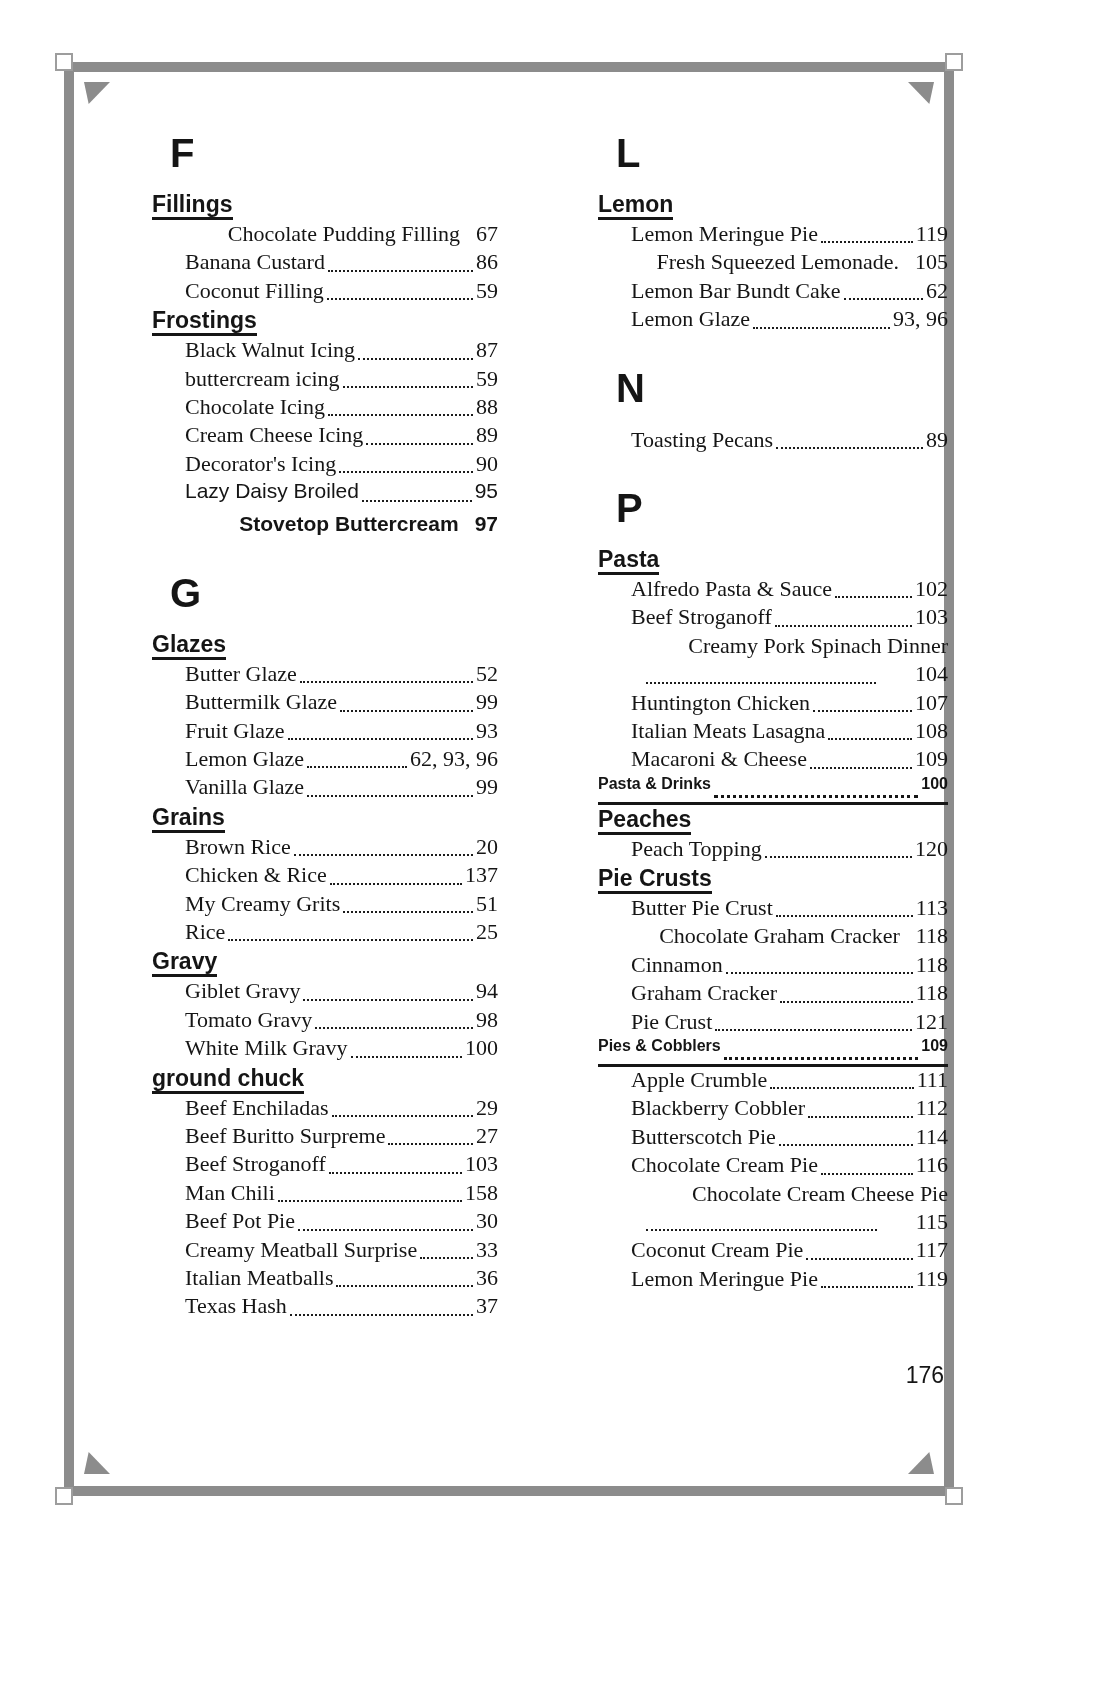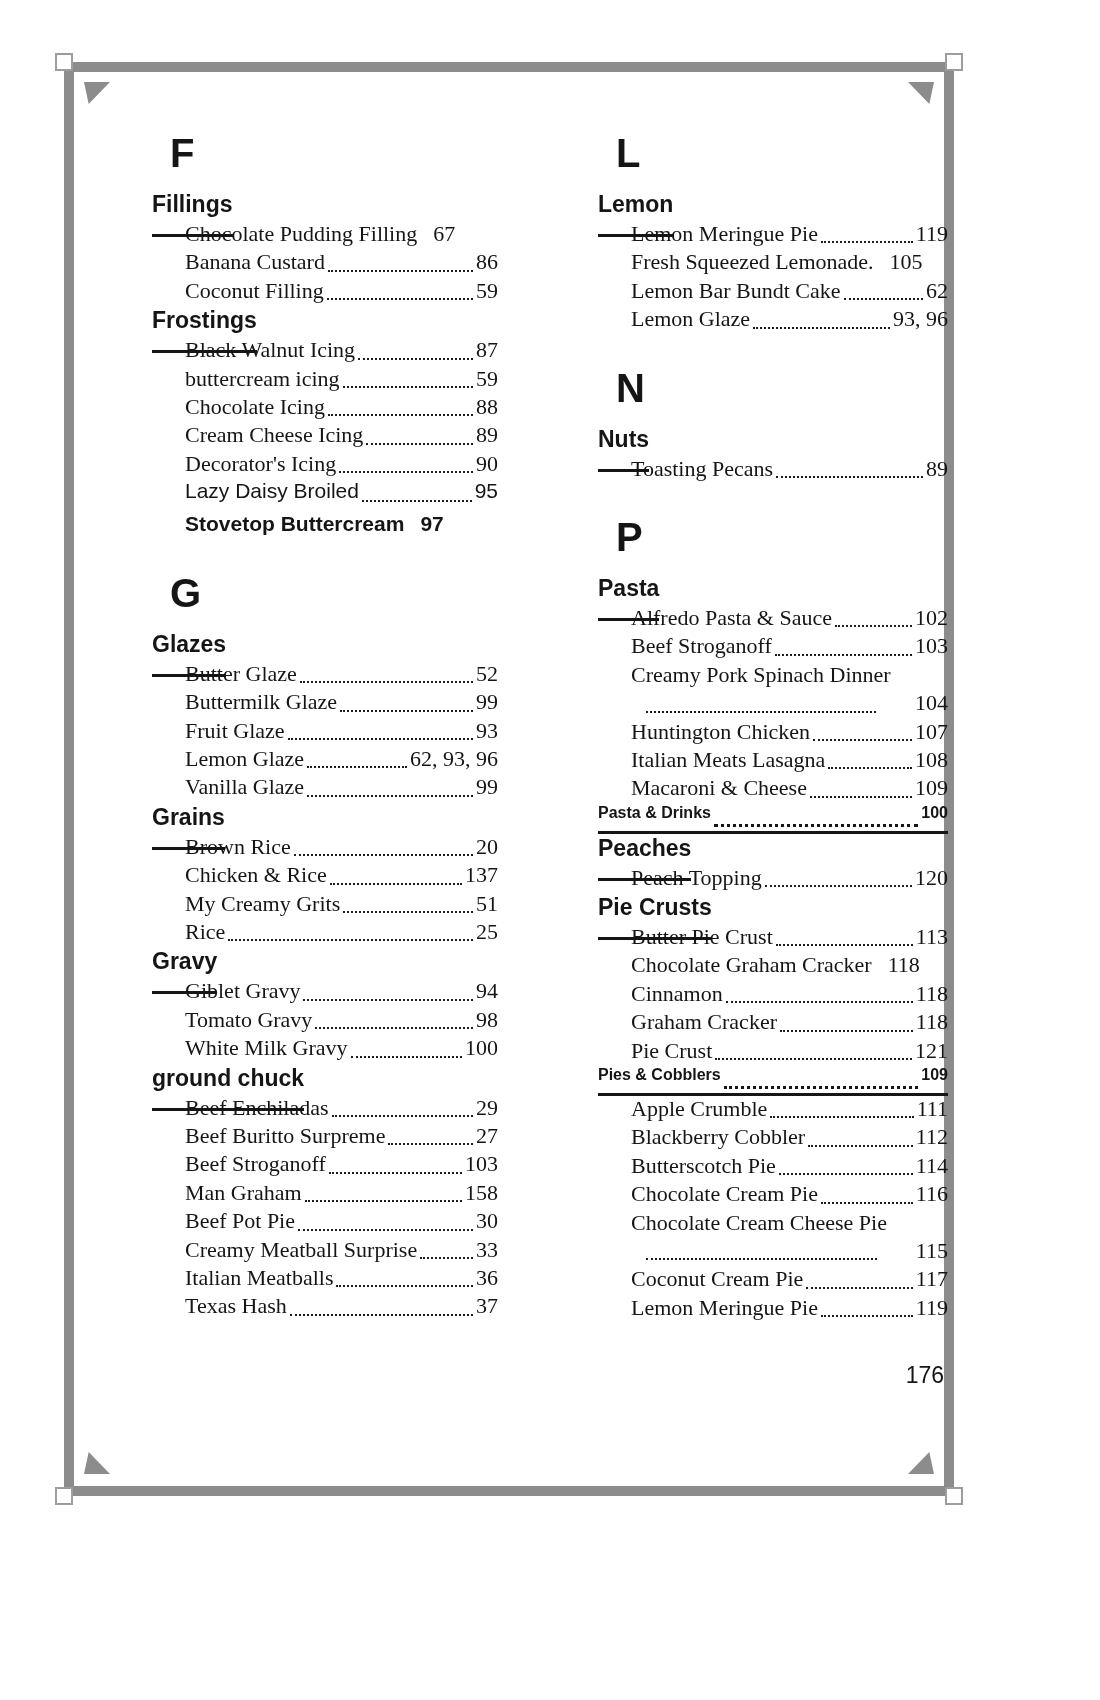--- a/index.html
+++ b/index.html
@@ -22,23 +22,23 @@
   .col{position:absolute;top:130px;}
   #col-left{left:152px;width:346px;}
   #col-right{left:598px;width:350px;}
 
   .section + .section{margin-top:30px;}
   .letter{font-family:"Liberation Sans",sans-serif;font-weight:bold;
           font-size:40px;line-height:46px;height:46px;margin:0 0 16px 18px;}
   .heading-row{height:29px;margin-top:2px;}
   .heading{display:inline-block;font-family:"Liberation Sans",sans-serif;
            font-weight:bold;font-size:23px;line-height:25px;
-           border-bottom:3px solid #161616;padding-bottom:17px;}
+           border-bottom:3px solid #161616;padding-bottom:0px;}
   .row{display:flex;align-items:baseline;height:28.4px;font-size:22px;
-       margin-left:33px;}
+       margin-left:33px;justify-content:flex-end;}
   .row.sans{font-family:"Liberation Sans",sans-serif;font-size:21px;}
   .row.cont{margin-left:45px;gap:36px;}
   .row.spacer-before{margin-top:4px;font-weight:bold;}
   .lbl{white-space:nowrap;flex:0 0 auto;}
   .fill{flex:1 1 4px;min-width:4px;border-bottom:2.6px dotted #1c1c1c;
         align-self:flex-end;margin:0 3px 6px 3px;}
   .fill.nodots{border-bottom:none;flex:0 0 10px;min-width:10px;}
   .pg{white-space:nowrap;flex:0 0 auto;}
   .bold-row{display:flex;align-items:baseline;height:30px;box-sizing:border-box;
             font-family:"Liberation Sans",sans-serif;font-weight:bold;
@@ -192,21 +192,21 @@
           <span class="lbl">Beef Buritto Surpreme</span>
           <span class="fill"></span>
           <span class="pg">27</span>
         </div>
         <div class="row">
           <span class="lbl">Beef Stroganoff</span>
           <span class="fill"></span>
           <span class="pg">103</span>
         </div>
         <div class="row">
-          <span class="lbl">Man Graham</span>
+          <span class="lbl">Man Chili</span>
           <span class="fill"></span>
           <span class="pg">158</span>
         </div>
         <div class="row">
           <span class="lbl">Beef Pot Pie</span>
           <span class="fill"></span>
           <span class="pg">30</span>
         </div>
         <div class="row">
           <span class="lbl">Creamy Meatball Surprise</span>
@@ -245,21 +245,20 @@
           <span class="pg">62</span>
         </div>
         <div class="row">
           <span class="lbl">Lemon Glaze</span>
           <span class="fill"></span>
           <span class="pg">93, 96</span>
         </div>
       </div>
       <div class="section">
         <div class="letter">N</div>
-        <div class="heading-row"><span class="heading">Nuts</span></div>
         <div class="row">
           <span class="lbl">Toasting Pecans</span>
           <span class="fill"></span>
           <span class="pg">89</span>
         </div>
       </div>
       <div class="section">
         <div class="letter">P</div>
         <div class="heading-row"><span class="heading">Pasta</span></div>
         <div class="row">

